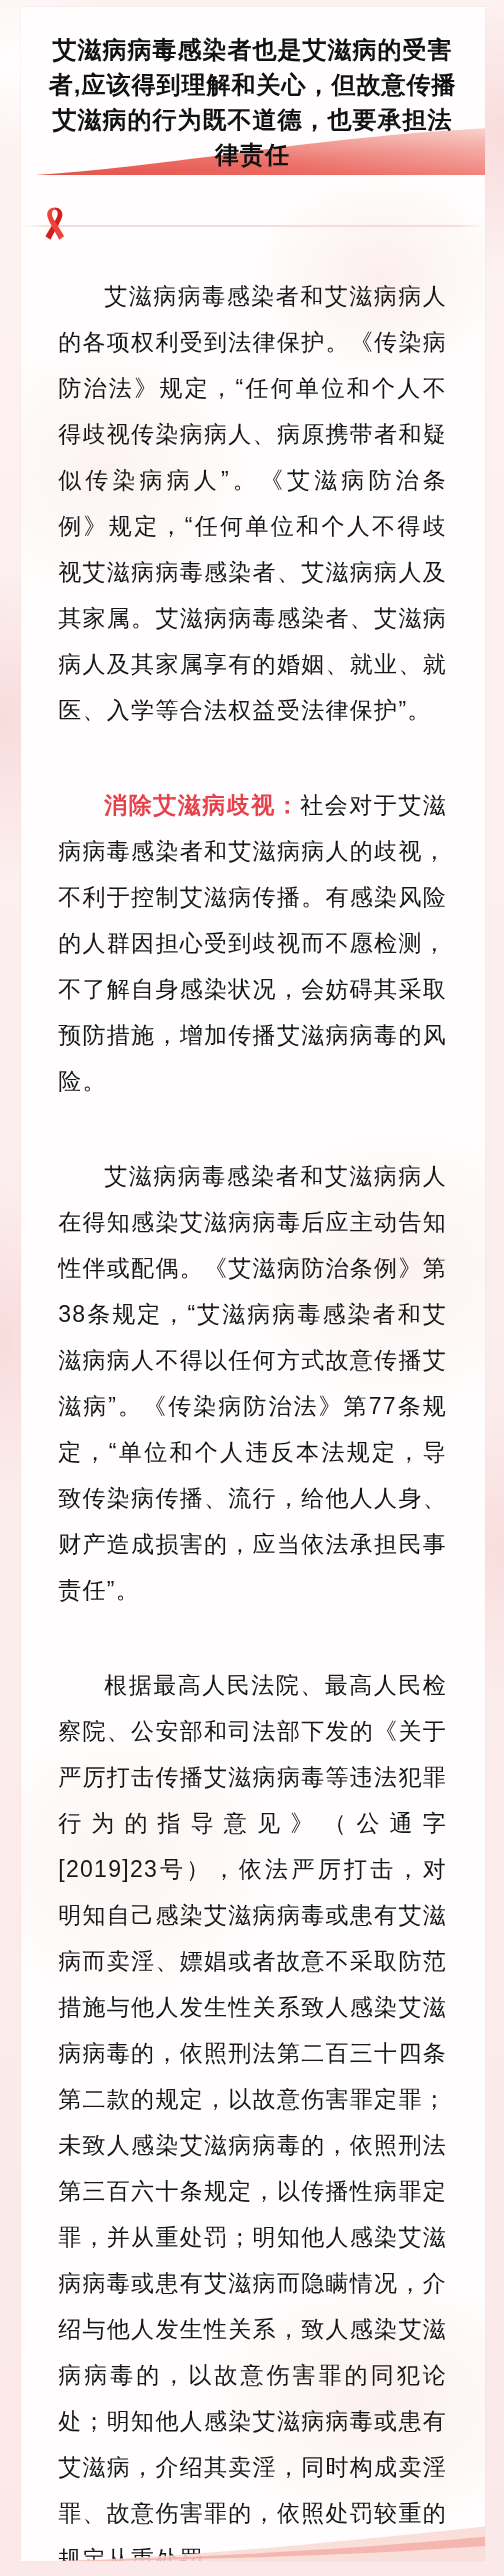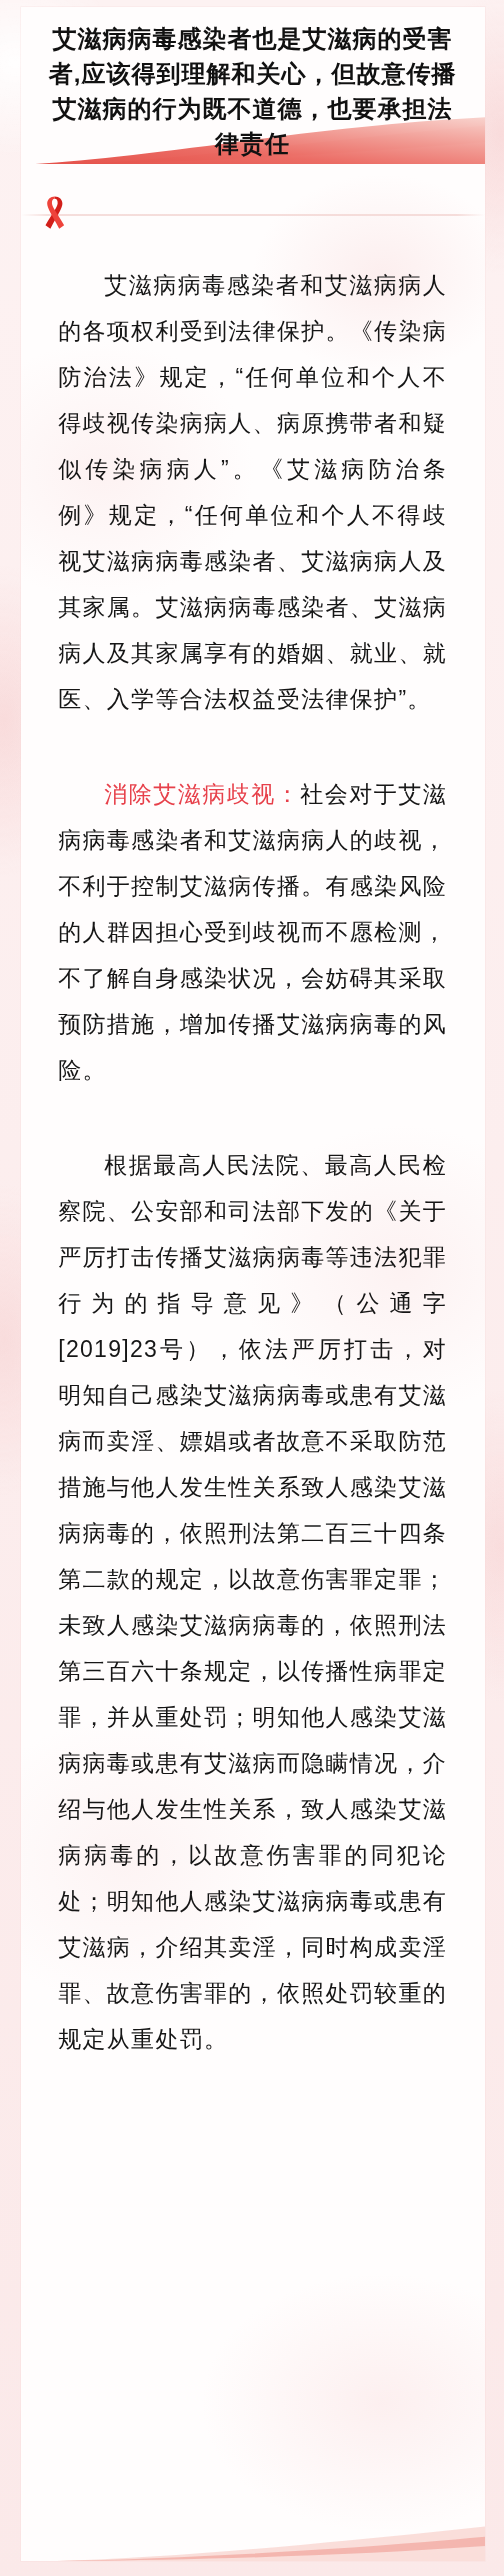--- a/index.html
+++ b/index.html
@@ -21,39 +21,39 @@
     background-image:
       radial-gradient(ellipse 185px 144px at 361px 268px, rgba(250,226,226,.55), rgba(250,226,226,0) 70%),
       radial-gradient(ellipse 216px 185px at 82px 464px, rgba(251,231,231,.5), rgba(251,231,231,0) 70%),
       radial-gradient(ellipse 237px 206px at 381px 1262px, rgba(250,228,228,.45), rgba(250,228,228,0) 70%),
       radial-gradient(ellipse 237px 206px at 103px 1855px, rgba(250,230,230,.4), rgba(250,230,230,0) 70%),
       radial-gradient(ellipse 258px 185px at 361px 2396px, rgba(250,226,226,.5), rgba(250,226,226,0) 70%);
     box-shadow:0 0 0 0.5px rgba(243,210,208,.45);
   }
   header{position:relative;height:157px;}
   .title{
-    position:relative;z-index:2;margin:0 auto;padding-top:14.4px;width:412px;
+    position:relative;z-index:2;margin:11px auto;padding-top:14.4px;width:412px;
     text-align:center;font-size:24px;line-height:35px;font-weight:900;
     letter-spacing:1px;color:#111;
   }
   .hdr-wave{position:absolute;left:0;bottom:0;width:464px;height:54px;display:block;z-index:1;}
   .ribbon-zone{position:relative;height:98px;}
   .fold-line{
     position:absolute;left:0;right:0;top:50px;height:2.6px;
     background:linear-gradient(to right, rgba(243,214,211,0), rgba(242,211,208,.75) 6%, rgba(242,211,208,.75) 94%, rgba(243,214,211,0));
   }
   .ribbon{position:absolute;left:23px;top:31px;width:21.6px;height:44px;}
   .ribbon svg{display:block;width:100%;height:100%;}
   main{padding:0 21.6px 98px 21.6px;}
   main p{
     margin:49px 16px;text-indent:2em;text-align:justify;
     font-size:23px;line-height:46px;letter-spacing:1.3px;color:#161616;
   }
   main p:first-child{margin-top:0;}
-  .lead-red{color:#e7404a;font-weight:400;}
+  .lead-red{color:#e7404a;font-weight:700;}
   .ftr-wave{position:absolute;left:0;bottom:0;width:464px;height:49px;display:block;}
 </style>
 </head>
 <body>
 
 <div class="page">
   <div class="card">
 
     <header>
       <div class="title">艾滋病病毒感染者也是艾滋病的受害者,应该得到理解和关心，但故意传播艾滋病的行为既不道德，也要承担法律责任</div>
@@ -77,20 +77,21 @@
         <svg viewBox="0 0 44 88">
           <path d="M22,2 C31,2 38,8.5 37.5,17 C37,27 29,37 13,68 L3,61 C18,34 27,25 27.8,16.5 C28.3,10.5 26,7 22,7 Z" fill="#d21f1a"></path>
           <path d="M22,2 C13,2 6,8.5 6.5,17 C7,27 15,37 31,68 L41,61 C26,34 17,25 16.2,16.5 C15.7,10.5 18,7 22,7 Z" fill="#ee433b"></path>
         </svg>
       </div>
     </div>
 
     <main>
       <p><span>艾滋病病毒感染者和艾滋病病人的各项权利受到法律保护。《传染病防治法》规定，“任何单位和个人不得歧视传染病病人、病原携带者和疑似传染病病人”。《艾滋病防治条例》规定，“任何单位和个人不得歧视艾滋病病毒感染者、艾滋病病人及其家属。艾滋病病毒感染者、艾滋病病人及其家属享有的婚姻、就业、就医、入学等合法权益受法律保护”。</span></p>
       <p><strong class="lead-red">消除艾滋病歧视：</strong><span>社会对于艾滋病病毒感染者和艾滋病病人的歧视，不利于控制艾滋病传播。有感染风险的人群因担心受到歧视而不愿检测，不了解自身感染状况，会妨碍其采取预防措施，增加传播艾滋病病毒的风险。</span></p>
+      <p><span>艾滋病病毒感染者和艾滋病病人在得知感染艾滋病病毒后应主动告知性伴或配偶。《艾滋病防治条例》第38条规定，“艾滋病病毒感染者和艾滋病病人不得以任何方式故意传播艾滋病”。《传染病防治法》第77条规定，“单位和个人违反本法规定，导致传染病传播、流行，给他人人身、财产造成损害的，应当依法承担民事责任”。</span></p>
       <p><span>根据最高人民法院、最高人民检察院、公安部和司法部下发的《关于严厉打击传播艾滋病病毒等违法犯罪行为的指导意见》（公通字[2019]23号），依法严厉打击，对明知自己感染艾滋病病毒或患有艾滋病而卖淫、嫖娼或者故意不采取防范措施与他人发生性关系致人感染艾滋病病毒的，依照刑法第二百三十四条第二款的规定，以故意伤害罪定罪；未致人感染艾滋病病毒的，依照刑法第三百六十条规定，以传播性病罪定罪，并从重处罚；明知他人感染艾滋病病毒或患有艾滋病而隐瞒情况，介绍与他人发生性关系，致人感染艾滋病病毒的，以故意伤害罪的同犯论处；明知他人感染艾滋病病毒或患有艾滋病，介绍其卖淫，同时构成卖淫罪、故意伤害罪的，依照处罚较重的规定从重处罚。</span></p>
     </main>
 
     <svg class="ftr-wave" viewBox="0 0 900 95" preserveAspectRatio="none">
       <path d="M70,95 C300,89 620,58 900,28 L900,95 Z" fill="#f9d8d4" opacity="0.85"></path>
       <path d="M70,95 C330,90 640,72 900,48 L900,66 C650,84 340,93 110,95 Z" fill="#f2aba4" opacity="0.8"></path>
     </svg>
 
   </div>
 </div>

